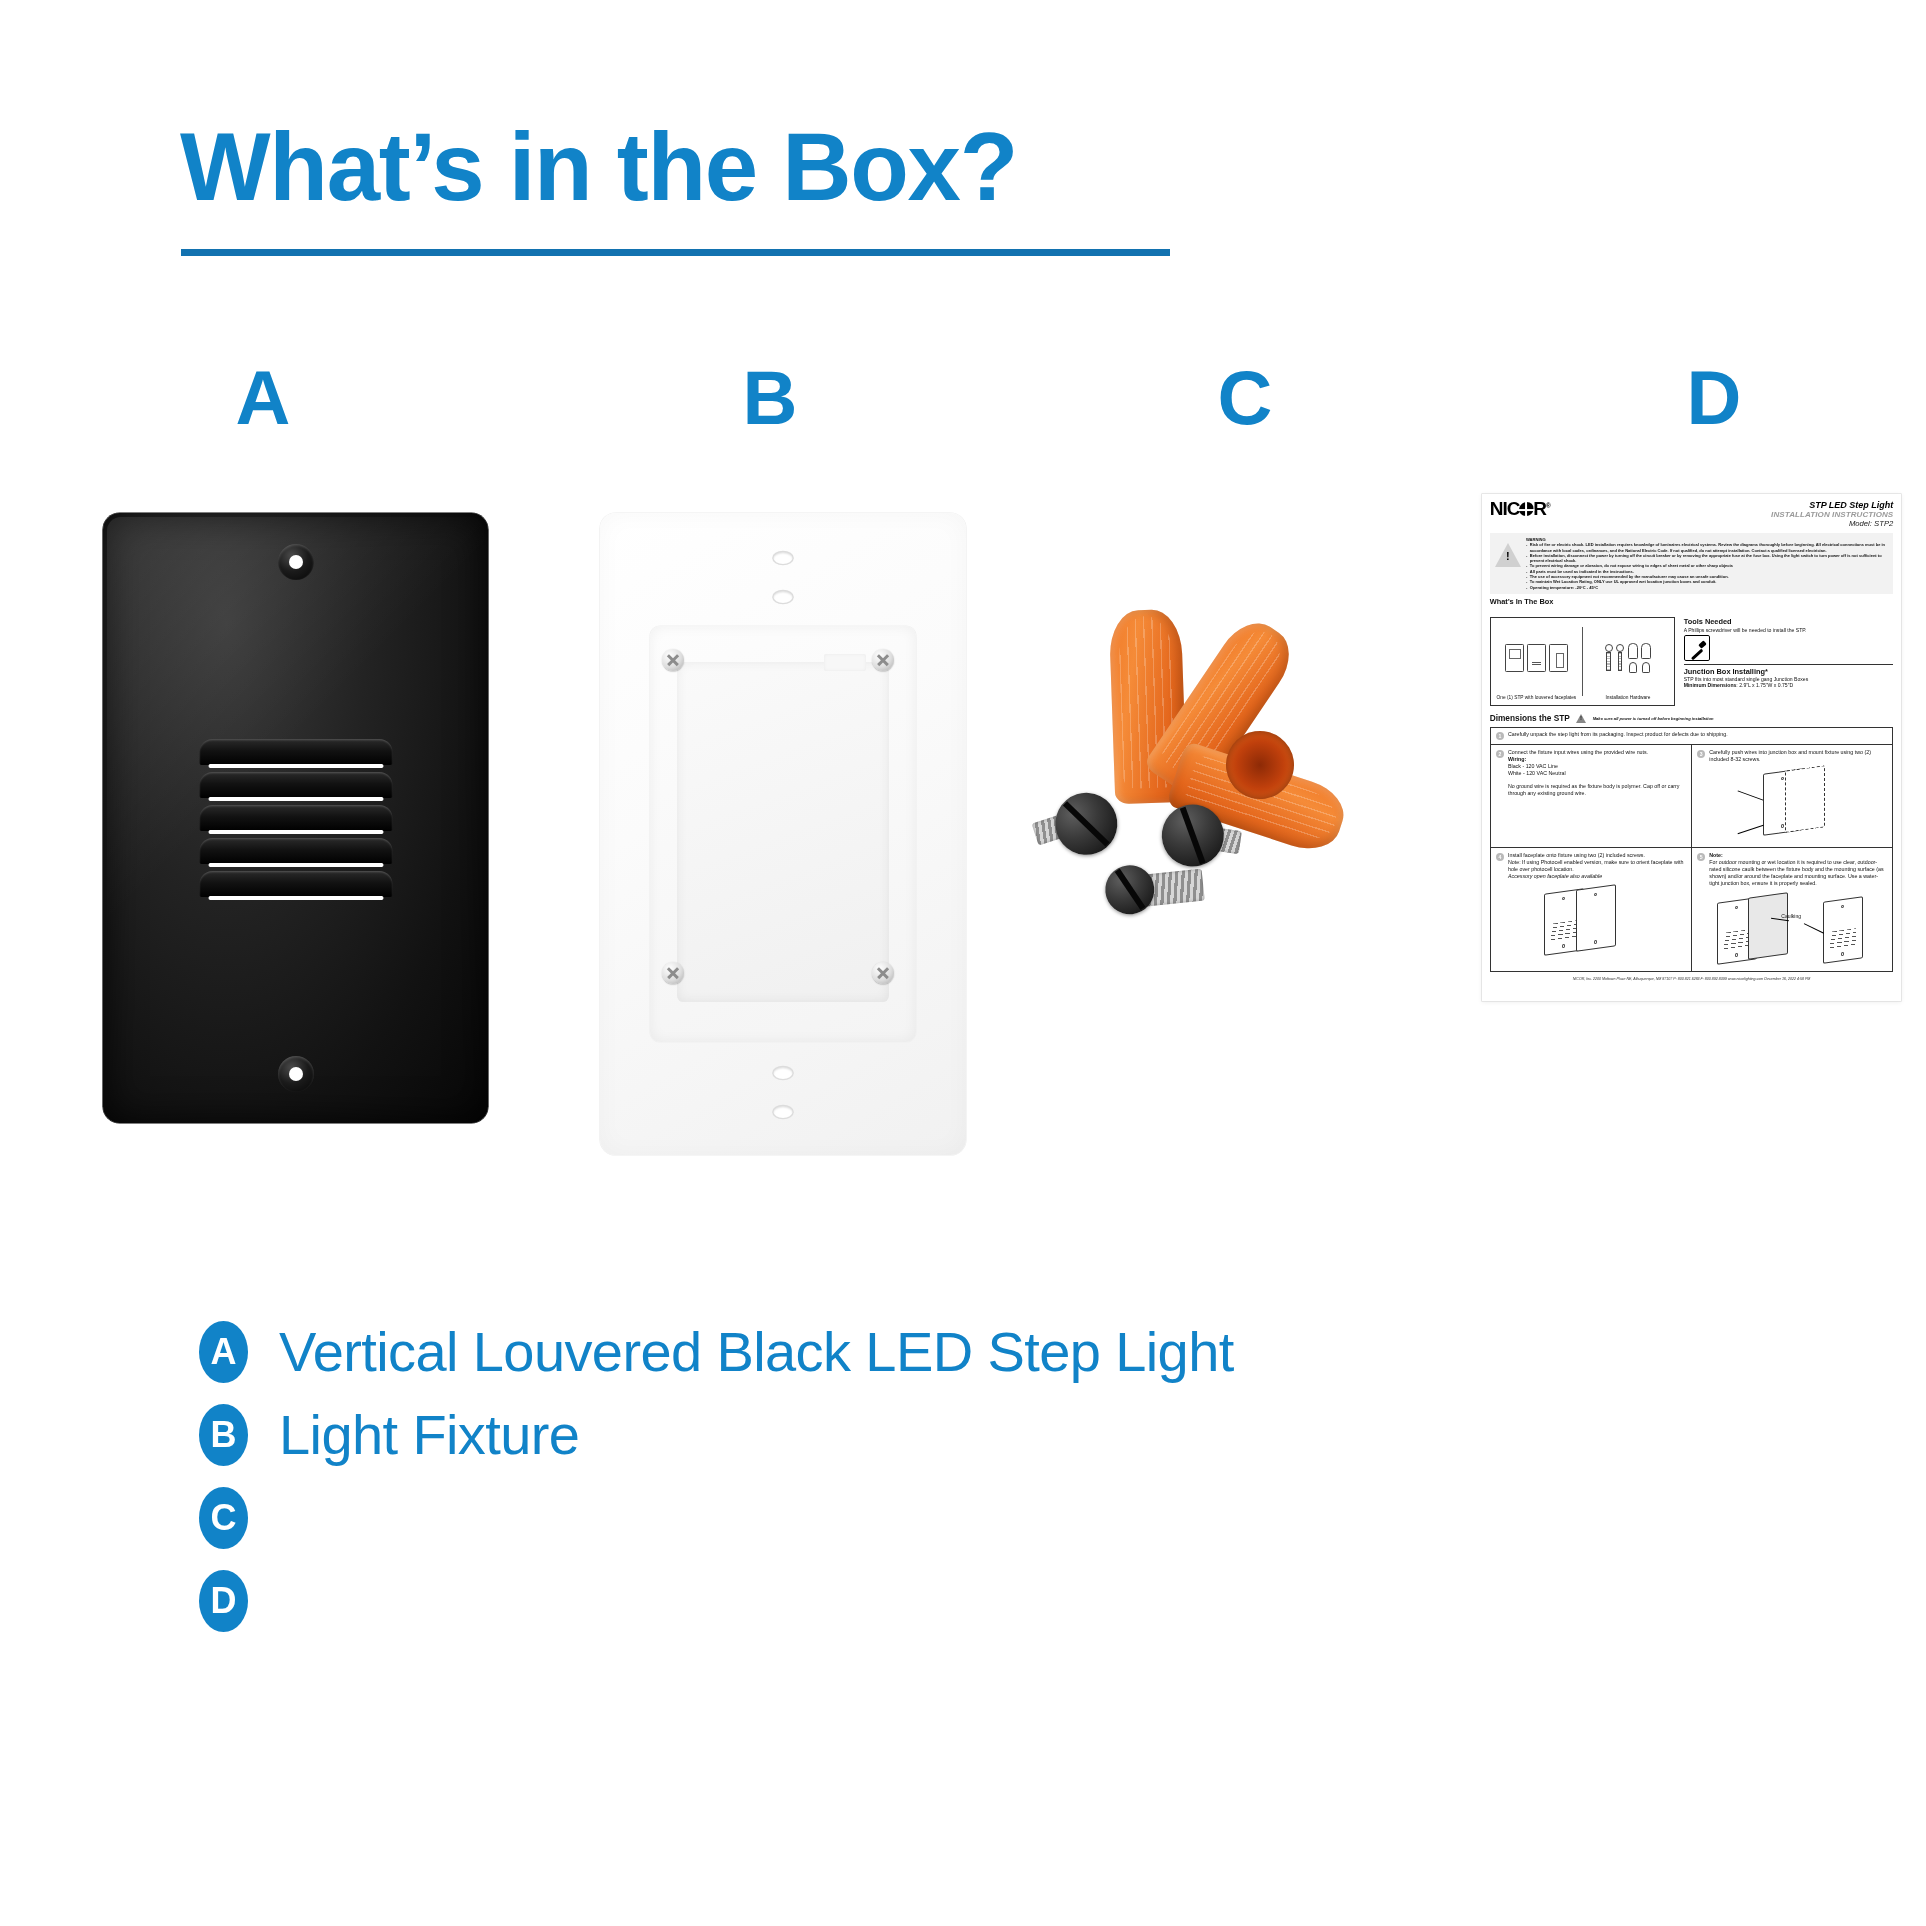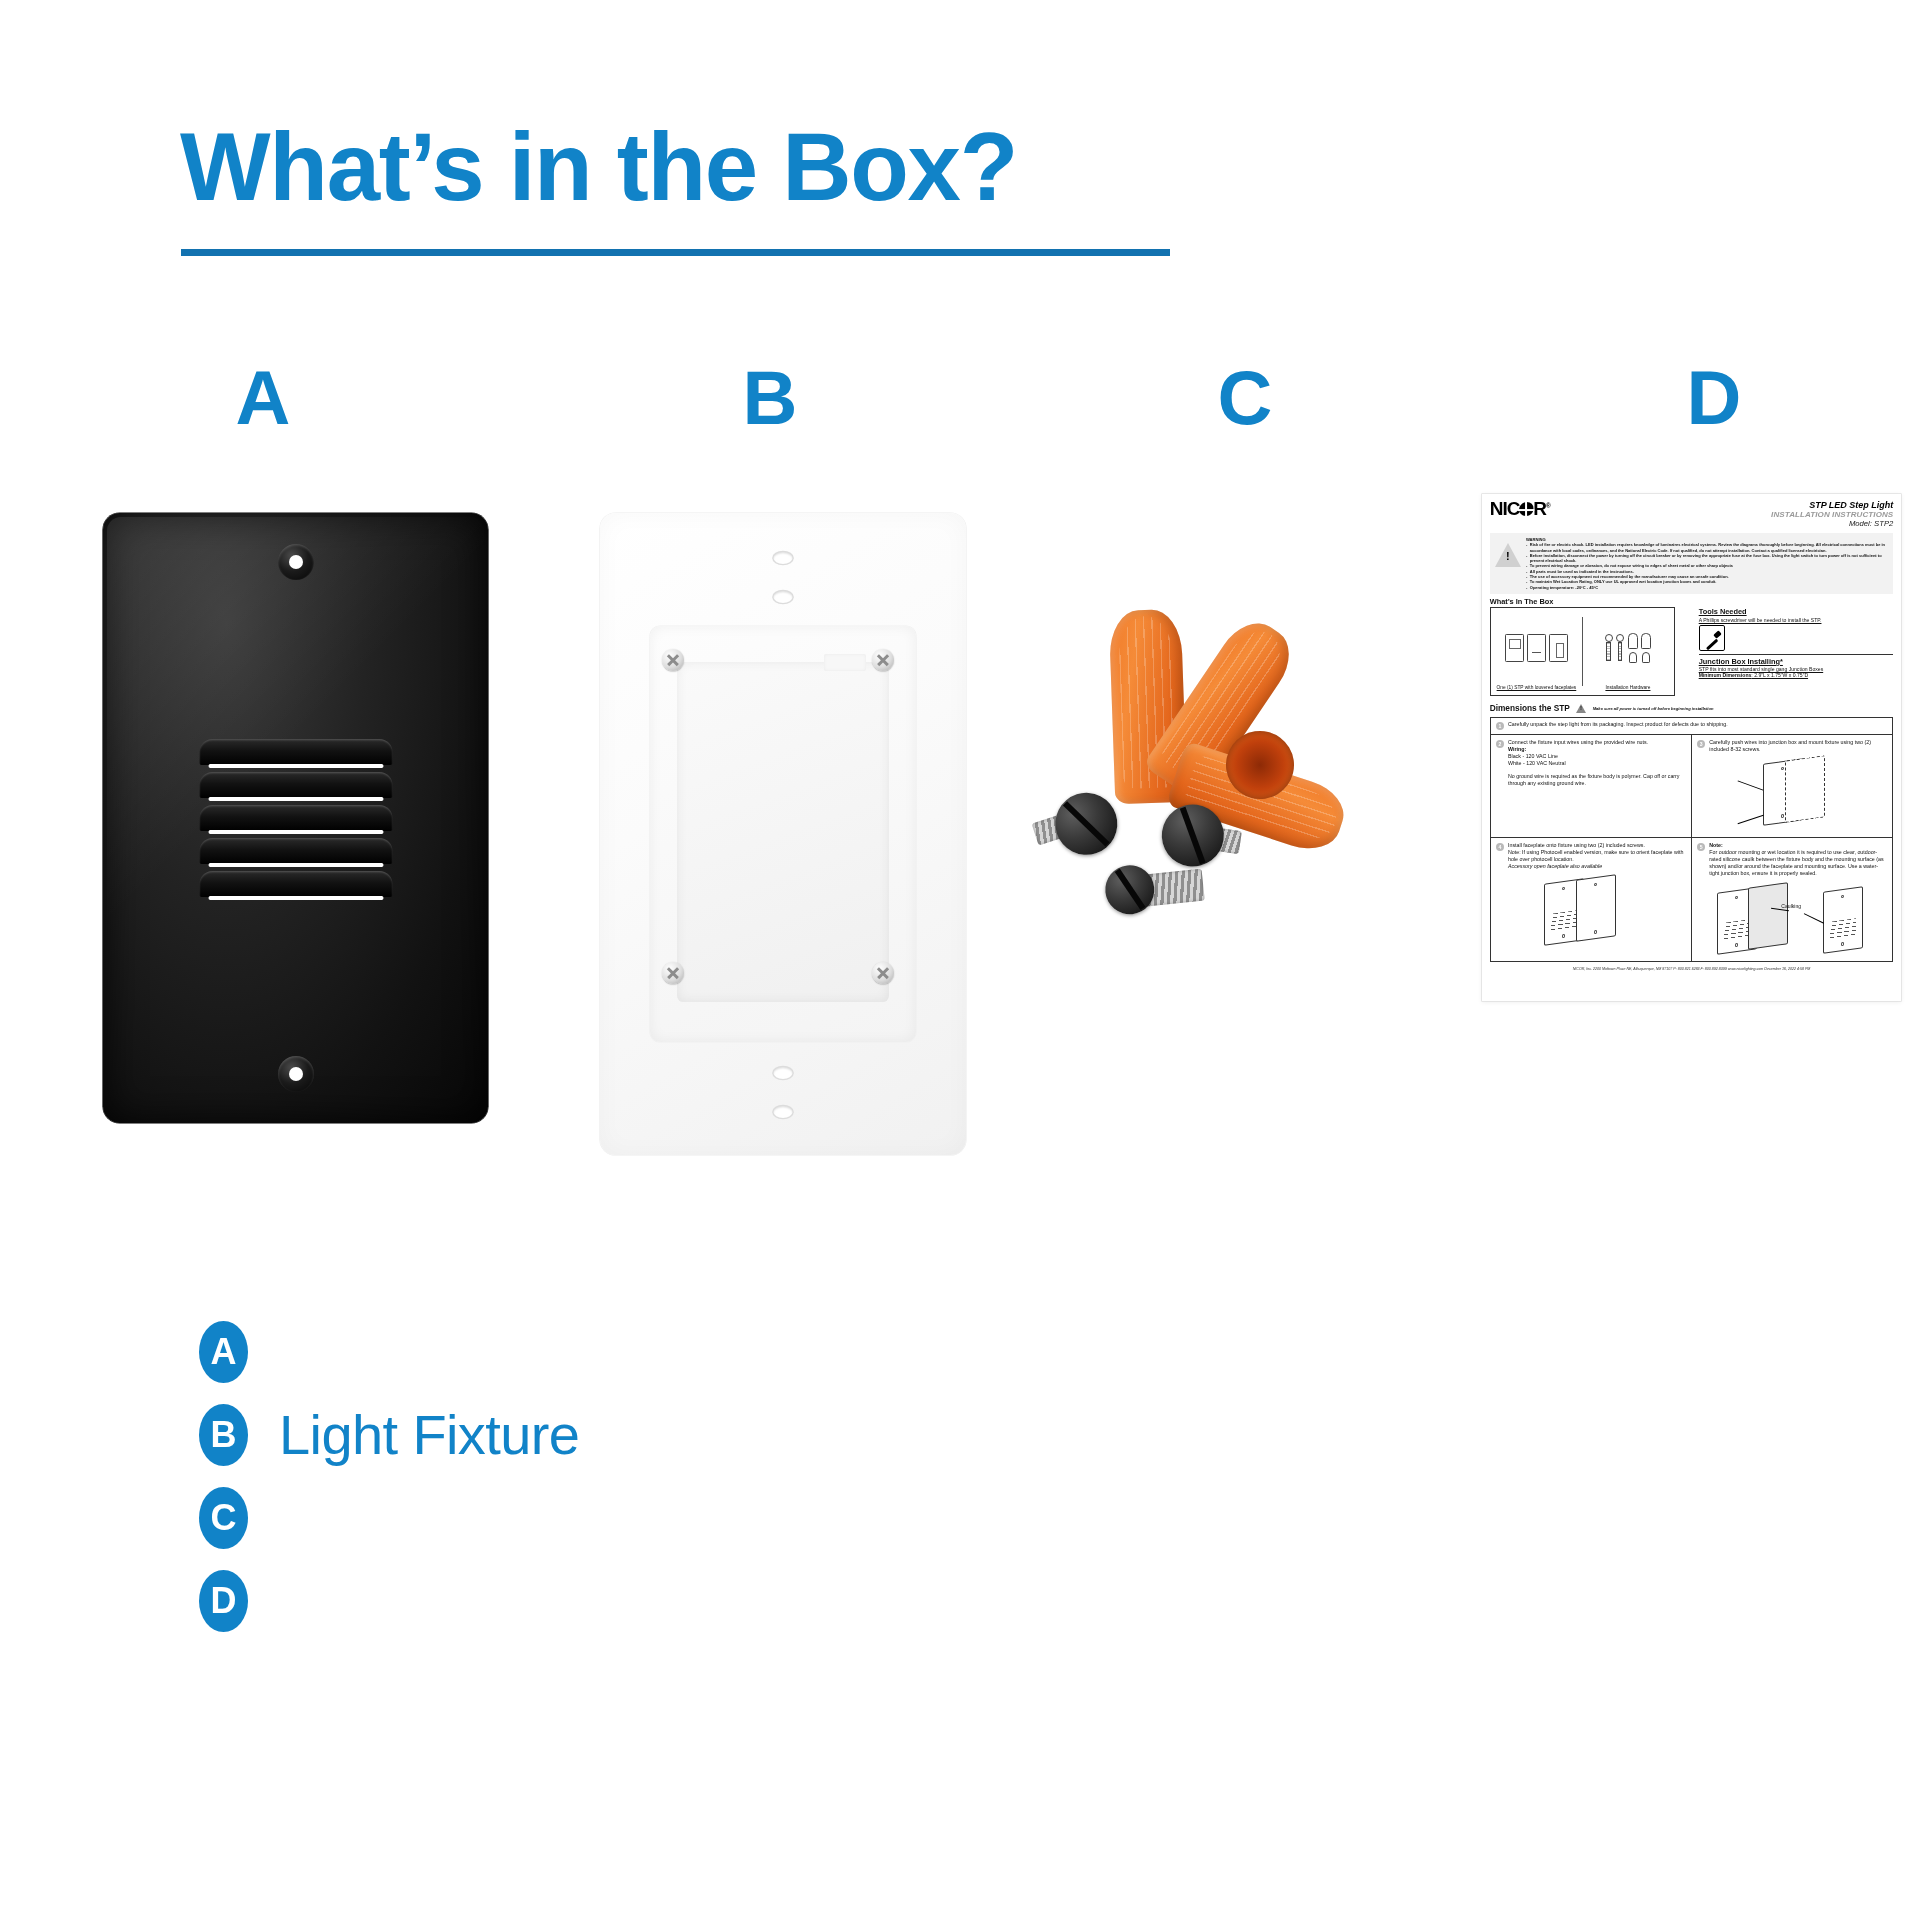--- a/index.html
+++ b/index.html
@@ -245,21 +245,21 @@
   .warn-body { flex: 1 1 auto; }
   .warn-title { font-size: 4.1px; font-weight: bold; }
   .warn-list { list-style: none; margin-top: 0.6px; }
   .warn-list li {
     font-size: 4px; font-weight: bold; line-height: 1.32;
     padding-left: 3.9px; position: relative;
   }
   .warn-list li::before { content: "-"; position: absolute; left: 0; }
 
   .sec-h { font-size: 7.4px; font-weight: bold; margin-top: 3px; }
-  .box-row { display: flex; gap: 24px; margin-top: 1px; text-decoration: underline; }
+  .box-row { display: flex; gap: 9px; margin-top: 11px; }
   .witb-box {
     width: 185px; height: 89px; border: 0.6px solid #333;
     display: flex; position: relative;
   }
   .witb-half { flex: 1; display: flex; flex-direction: column; align-items: center; justify-content: flex-end; padding-bottom: 3.9px; }
   .witb-div { position: absolute; left: 50%; top: 9px; bottom: 9px; width: 0.6px; background: #555; }
   .witb-cap { font-size: 4.8px; text-align: center; line-height: 1.3; }
   .witb-art { flex: 1; display: flex; align-items: center; justify-content: center; gap: 3.2px; padding-top: 3.9px; }
   .mini-plate {
     width: 19px; height: 28px; border: 0.6px solid #444; border-radius: 1.3px;
@@ -603,20 +603,21 @@
         </div>
       </div>
 
       <div class="g-footer">NICOR, Inc.  2200 Midtown Place NE, Albuquerque, NM 87107 P: 800.821.6283 F: 800.892.8399  www.nicorlighting.com  December 16, 2022 4:58 PM</div>
     </div>
   </div>
 
   <div class="legend">
     <div class="legend-row">
       <div class="badge">A</div>
+      <div class="legend-label">Vertical Louvered Black LED Step Light</div>
     </div>
     <div class="legend-row">
       <div class="badge">B</div>
       <div class="legend-label">Light Fixture</div>
     </div>
     <div class="legend-row">
       <div class="badge">C</div>
     </div>
     <div class="legend-row">
       <div class="badge">D</div>

